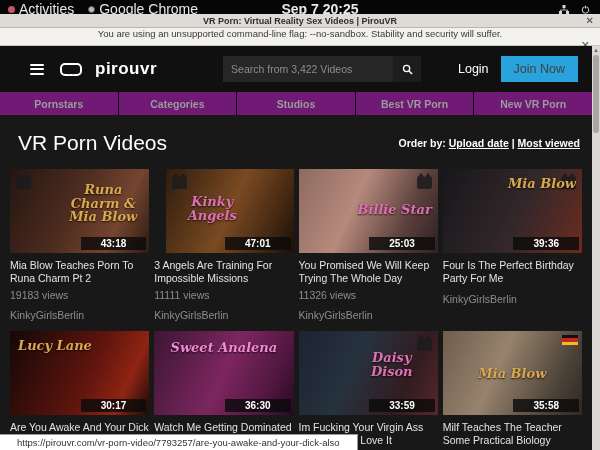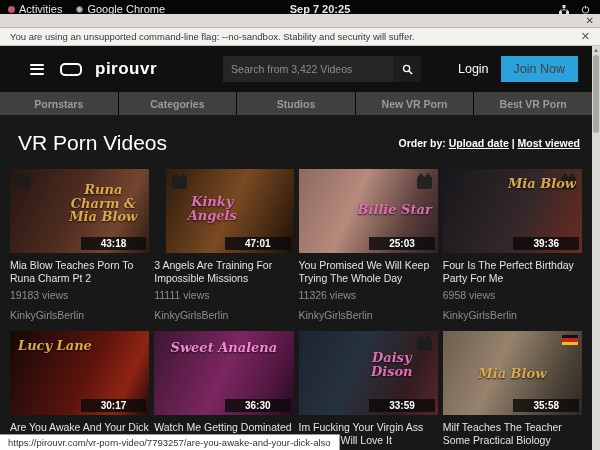--- a/index.html
+++ b/index.html
@@ -3,21 +3,21 @@
 <meta charset="utf-8">
 <style>
   * { margin:0; padding:0; box-sizing:border-box; }
   html,body { width:600px; height:450px; overflow:hidden; background:#181818;
     font-family:"Liberation Sans", sans-serif; }
   .screen { position:relative; width:600px; height:450px; }
 
   
   .gnome-bar { position:absolute; top:0; left:0; width:600px; height:18px;
     background:#060606; color:#e8e8e8; display:flex; align-items:center;
-    font-size:11px; }
+    font-size:14px; }
   .gnome-left { display:flex; align-items:center; gap:14px; padding-left:8px; }
   .gnome-item { display:flex; align-items:center; gap:4px; }
   .orb { width:7px; height:7px; border-radius:50%; background:#c4566a; }
   .chrome-orb { width:7px; height:7px; border-radius:50%; background:#b9b9b9;
     border:1.5px solid #5f5f5f; }
   .gnome-clock { position:absolute; left:0; right:0; text-align:center;
     font-weight:bold; pointer-events:none;margin-left:40px; }
   .gnome-right { margin-left:auto; display:flex; align-items:center; gap:12px;
     padding-right:10px; z-index:2; }
   .sys-icon { color:#d7d7d7; font-size:9px; line-height:1; }
@@ -27,21 +27,21 @@
     background:#dedbd7; border-bottom:1px solid #b9b6b2; display:flex;
     align-items:center; }
   .titlebar-text { flex:1; text-align:center; font-size:9px; color:#2d2d2d;
     font-weight:bold; }
   .titlebar-close { position:absolute; right:6px; top:1px; font-size:10px;
     color:#444; cursor:default; }
 
   
   .infobar { position:absolute; top:28px; left:0; width:600px; height:18px;
     background:#f3f1ee; border-bottom:1px solid #c8c6c2; display:flex;
-    align-items:center; padding:0 10px; }
+    align-items:center; padding:0 10px;flex-direction:column; }
   .infobar-text { font-size:9.5px; color:#3a3a3a; }
   .infobar-close { margin-left:auto; font-size:11px; color:#555; }
 
   
   .site-header { position:absolute; top:46px; left:0; width:592px; height:46px;
     background:#101010; display:flex; align-items:center; padding:0 14px 0 30px; }
   .hamburger { display:flex; flex-direction:column; gap:2.5px; width:14px;
     margin-right:16px; cursor:pointer; }
   .hamburger span { display:block; height:2px; background:#fff; border-radius:1px; }
   .logo { display:flex; align-items:center; gap:13px; color:#fff; }
@@ -54,21 +54,21 @@
   .search-btn { width:28px; height:26px; background:#1d1d1d; border:none;
     display:flex; align-items:center; justify-content:center; cursor:pointer; }
   .hdr-right { margin-left:auto; display:flex; align-items:center; gap:12px; }
   .login-link { color:#fff; font-size:12.5px; cursor:pointer; }
   .join-btn { background:#2aa3dc; color:#404040; border:none; font-size:12.5px;
     padding:6px 13px; cursor:pointer; font-family:"Liberation Sans", sans-serif; }
 
   
   .main-nav { position:absolute; top:92px; left:0; width:592px; height:23px;
     display:flex; background:#060606; gap:1px; }
-  .nav-item { flex:1; background:#404040; color:#9b9b9b; font-size:10.5px;
+  .nav-item { flex:1; background:#701a75; color:#9b9b9b; font-size:10.5px;
     font-weight:bold; display:flex; align-items:center; justify-content:center;
     cursor:pointer; }
 
   
   .content { position:absolute; top:115px; left:0; width:592px; height:320px;
     background:#181818; }
   .page-head { display:flex; align-items:center; padding:16px 12px 10px 18px; }
   .page-title { color:#fff; font-size:21px; font-weight:400; }
   .order-by { margin-left:auto; color:#fff; font-size:10.5px; font-weight:bold; }
   .order-by a { color:#fff; text-decoration:underline; cursor:pointer; }
@@ -111,21 +111,21 @@
   .flag { position:absolute; right:4px; top:4px; width:16px; height:10px;
     background:linear-gradient(#111 33%,#c22 33%,#c22 66%,#e8c11c 66%); }
   .v-title { color:#e4e4e4; font-size:10.5px; line-height:1.25; margin-top:6px;
     height:26px; overflow:hidden; cursor:pointer; }
   .v-views { color:#8d8d8d; font-size:10.5px; margin-top:4px; }
   .v-studio { color:#8d8d8d; font-size:10.5px; margin-top:8px; cursor:pointer; }
 
   
   .status-bubble { position:absolute; left:0; bottom:0; background:#ffffff;
     border:1px solid #9d9a96; border-left:none; border-bottom:none;
-    font-size:9.5px; color:#333; padding:2px 8px; max-width:420px;
+    font-size:9.5px; color:#333; padding:2px 17px; max-width:420px;
     white-space:nowrap; z-index:5; }
 
   
   .scrollbar { position:absolute; right:0; top:46px; width:8px; height:404px;
     background:#dcdad7; z-index:4; }
   .scroll-arrow { width:8px; height:8px; color:#6e6c69; font-size:6px;
     text-align:center; line-height:8px; }
   .scroll-thumb { position:absolute; top:9px; left:1px; width:6px; height:78px;
     background:#a9a7a3; border-radius:3px; }
 </style>
@@ -155,20 +155,21 @@
       </svg>
       <svg class="sys-icon" width="9" height="9" viewBox="0 0 10 10">
         <circle cx="5" cy="5.5" r="3.6" fill="none" stroke="#d7d7d7" stroke-width="1.1"></circle>
         <line x1="5" y1="0.5" x2="5" y2="4" stroke="#060606" stroke-width="2"></line>
         <line x1="5" y1="0.8" x2="5" y2="4" stroke="#d7d7d7" stroke-width="1.1"></line>
       </svg>
     </div>
   </div>
 
   <div class="titlebar">
+    <div class="titlebar-text">VR Porn: Virtual Reality Sex Videos | PirouVR</div>
     <div class="titlebar-close">✕</div>
   </div>
 
   <div class="infobar">
     <span class="infobar-text">You are using an unsupported command-line flag: --no-sandbox. Stability and security will suffer.</span>
     <span class="infobar-close">✕</span>
   </div>
 
   <div class="site-header">
     <div class="hamburger">
@@ -195,22 +196,22 @@
     <div class="hdr-right">
       <span class="login-link">Login</span>
       <button class="join-btn">Join Now</button>
     </div>
   </div>
 
   <div class="main-nav">
     <div class="nav-item">Pornstars</div>
     <div class="nav-item">Categories</div>
     <div class="nav-item">Studios</div>
+    <div class="nav-item">Best VR Porn</div>
     <div class="nav-item">New VR Porn</div>
-    <div class="nav-item">Best VR Porn</div>
   </div>
 
   <div class="content">
     <div class="page-head">
       <h1 class="page-title">VR Porn Videos</h1>
       <div class="order-by">
         <span>Order by:</span>
         <a>Upload date</a><span class="order-sep"> | </span><a>Most viewed</a>
       </div>
     </div>
@@ -250,21 +251,20 @@
         <div class="v-studio">KinkyGirlsBerlin</div>
       </div>
 
       <div class="card">
         <div class="thumb">
           <span class="watermark"></span>
           <div class="overlay-name">Mia Blow</div>
           <span class="duration">39:36</span>
         </div>
         <div class="v-title">Four Is The Perfect Birthday Party For Me</div>
-        <div class="v-views">6958 views</div>
         <div class="v-studio">KinkyGirlsBerlin</div>
       </div>
 
       <div class="card">
         <div class="thumb">
           <div class="overlay-name">Lucy Lane</div>
           <span class="duration">30:17</span>
         </div>
         <div class="v-title">Are You Awake And Your Dick Also</div>
 

